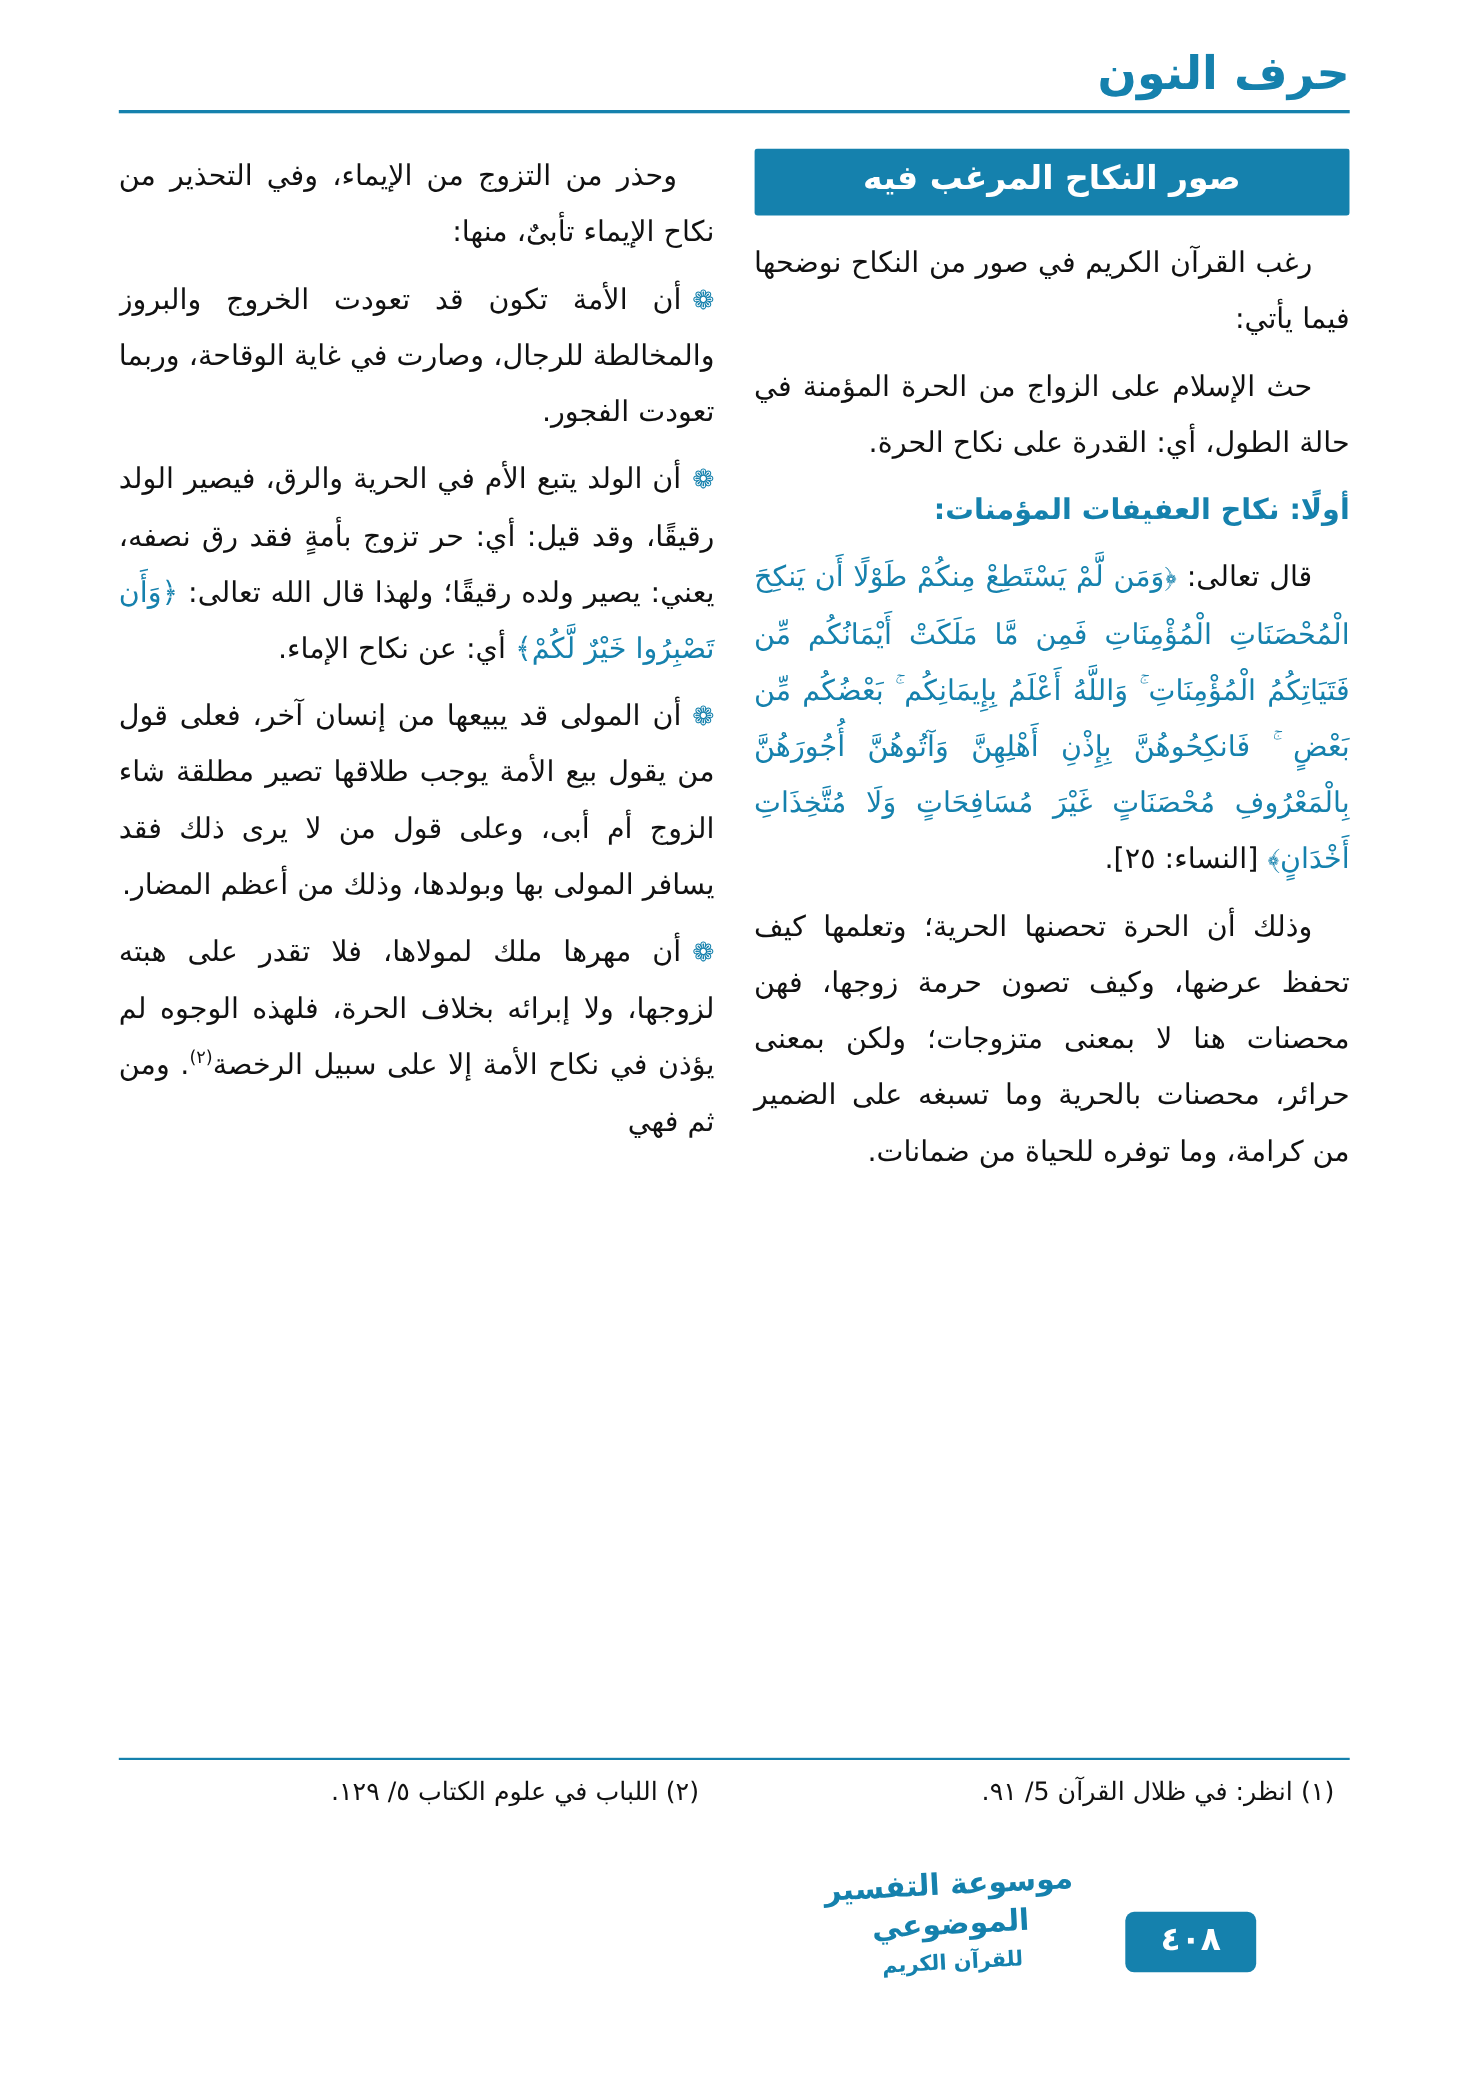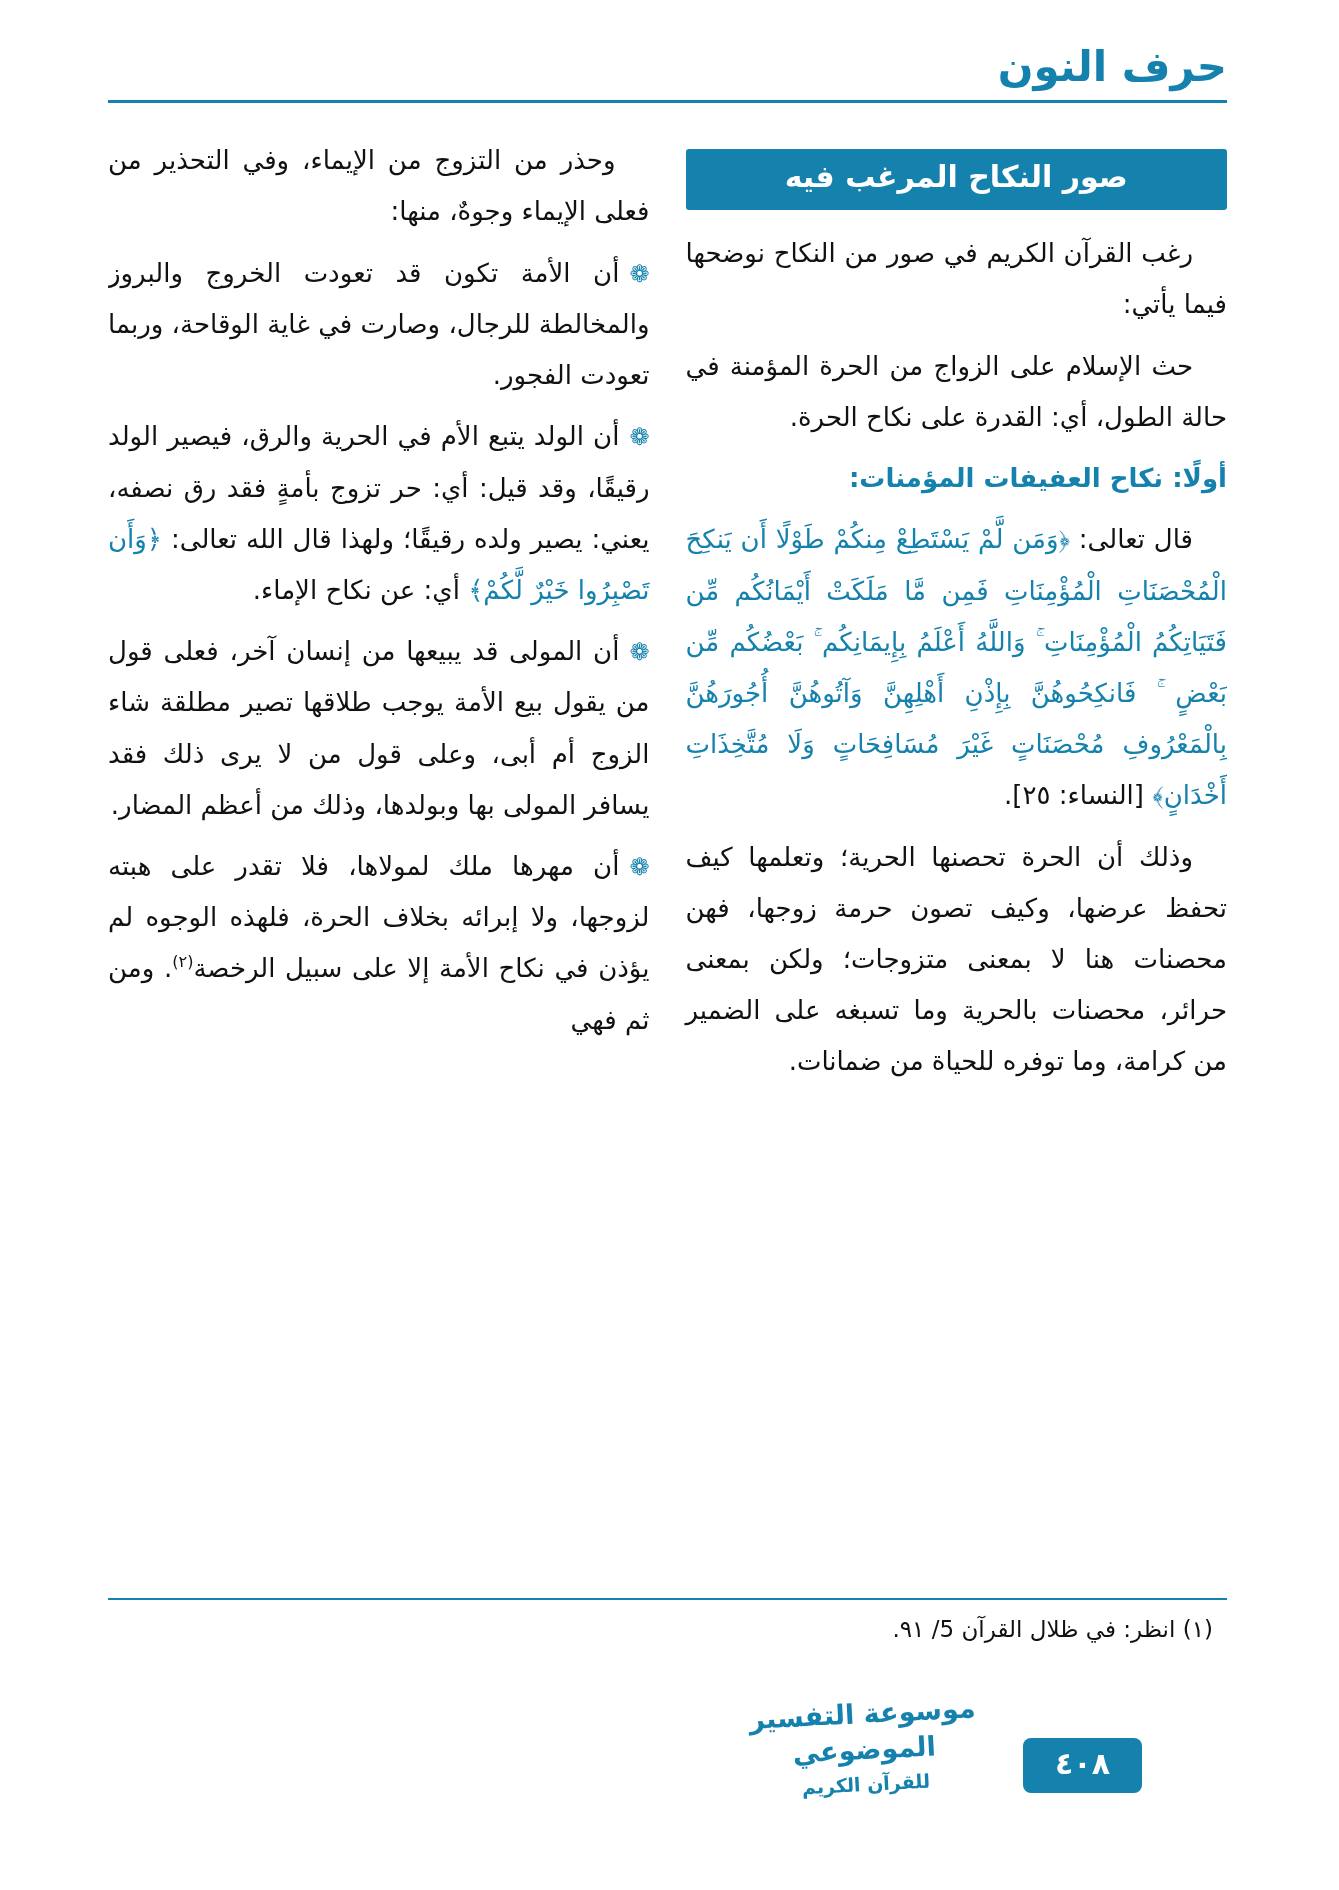--- a/index.html
+++ b/index.html
@@ -50,21 +50,21 @@
   }
   .q{ color:var(--accent,#1581ad); }
   .section-box{
     background:var(--accent,#1581ad);
     color:#ffffff;
     font-size:30px;
     font-weight:bold;
     text-align:center;
     padding:8px 16px 14px;
     border-radius:3px;
-    margin:14px 0 18px 0;
+    margin:0 0 18px 0;
     line-height:1.3;
   }
   .bullet{ margin:0 0 10px 0; }
   .flower{
     color:var(--accent,#1581ad);
     margin-left:10px;
     font-size:24px;
   }
   sup.fn{
     font-size:0.62em;
@@ -139,39 +139,40 @@
     <section class="col">
       <div class="section-box">صور النكاح المرغب فيه</div>
       <p class="para indent">رغب القرآن الكريم في صور من النكاح نوضحها فيما يأتي:</p>
       <p class="para indent">حث الإسلام على الزواج من الحرة المؤمنة في حالة الطول، أي: القدرة على نكاح الحرة.</p>
       <p class="para subheading">أولًا: نكاح العفيفات المؤمنات:</p>
       <p class="para indent"><span>قال تعالى: </span><span class="q">﴿وَمَن لَّمْ يَسْتَطِعْ مِنكُمْ طَوْلًا أَن يَنكِحَ الْمُحْصَنَاتِ الْمُؤْمِنَاتِ فَمِن مَّا مَلَكَتْ أَيْمَانُكُم مِّن فَتَيَاتِكُمُ الْمُؤْمِنَاتِ ۚ وَاللَّهُ أَعْلَمُ بِإِيمَانِكُم ۚ بَعْضُكُم مِّن بَعْضٍ ۚ فَانكِحُوهُنَّ بِإِذْنِ أَهْلِهِنَّ وَآتُوهُنَّ أُجُورَهُنَّ بِالْمَعْرُوفِ مُحْصَنَاتٍ غَيْرَ مُسَافِحَاتٍ وَلَا مُتَّخِذَاتِ أَخْدَانٍ﴾</span><span> [النساء: ٢٥].</span></p>
       <p class="para indent">وذلك أن الحرة تحصنها الحرية؛ وتعلمها كيف تحفظ عرضها، وكيف تصون حرمة زوجها، فهن محصنات هنا لا بمعنى متزوجات؛ ولكن بمعنى حرائر، محصنات بالحرية وما تسبغه على الضمير من كرامة، وما توفره للحياة من ضمانات.</p>
     </section>
 
     <section class="col">
-      <p class="para indent">وحذر من التزوج من الإيماء، وفي التحذير من فعلى الإيماء وجوهٌ، منها:</p>
+      <p class="para indent">وحذر من التزوج من الإيماء، وفي التحذير من نكاح الإيماء تأبىٌ، منها:</p>
 
       <p class="bullet"><span class="flower">❁</span><span>أن الأمة تكون قد تعودت الخروج والبروز والمخالطة للرجال، وصارت في غاية الوقاحة، وربما تعودت الفجور.</span></p>
 
       <p class="bullet"><span class="flower">❁</span><span>أن الولد يتبع الأم في الحرية والرق، فيصير الولد رقيقًا، وقد قيل: أي: حر تزوج بأمةٍ فقد رق نصفه، يعني: يصير ولده رقيقًا؛ ولهذا قال الله تعالى: </span><span class="q">﴿وَأَن تَصْبِرُوا خَيْرٌ لَّكُمْ﴾</span><span> أي: عن نكاح الإماء.</span></p>
 
 
       <p class="bullet"><span class="flower">❁</span><span>أن المولى قد يبيعها من إنسان آخر، فعلى قول من يقول بيع الأمة يوجب طلاقها تصير مطلقة شاء الزوج أم أبى، وعلى قول من لا يرى ذلك فقد يسافر المولى بها وبولدها، وذلك من أعظم المضار.</span></p>
 
       <p class="bullet"><span class="flower">❁</span><span>أن مهرها ملك لمولاها، فلا تقدر على هبته لزوجها، ولا إبرائه بخلاف الحرة، فلهذه الوجوه لم يؤذن في نكاح الأمة إلا على سبيل الرخصة</span><sup class="fn">(٢)</sup><span>. ومن ثم فهي</span></p>
     </section>
 
   </main>
 </div>
 
 <div class="footnotes-wrap">
   <div class="footnote-rule"></div>
   <div class="footnotes">
     <p>(١) انظر: في ظلال القرآن 5/ ٩١.</p>
+    <p>(٢) اللباب في علوم الكتاب ٥/ ١٢٩.</p>
   </div>
 </div>
 
 <footer class="footer">
   <div class="logo">
     <div class="logo-line1">موسوعة التفسير الموضوعي</div>
     <div class="logo-line2">للقرآن الكريم</div>
   </div>
   <div class="page-badge"><span>٤٠٨</span></div>
 </footer>

